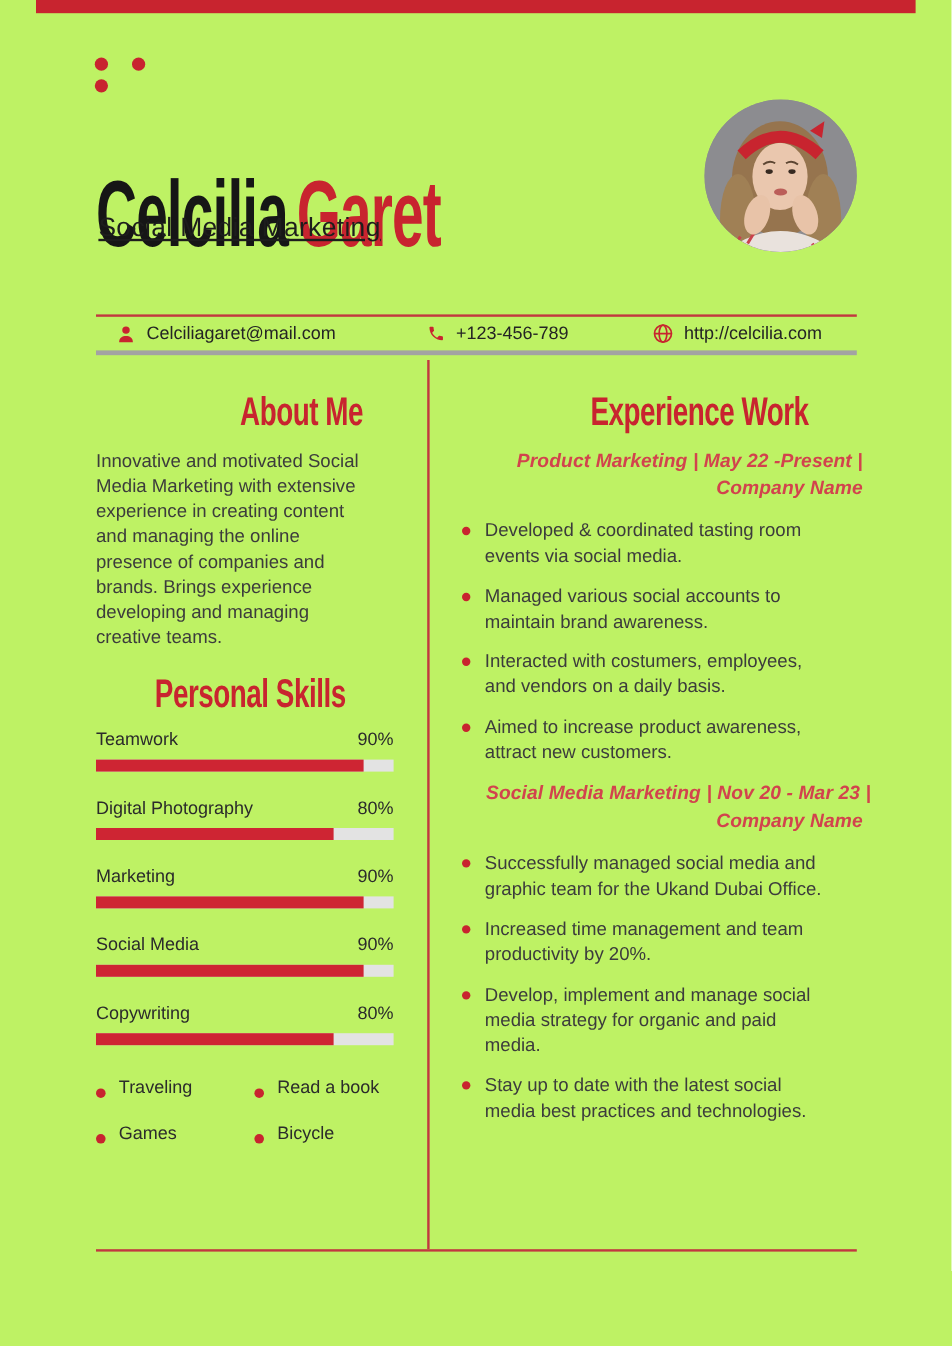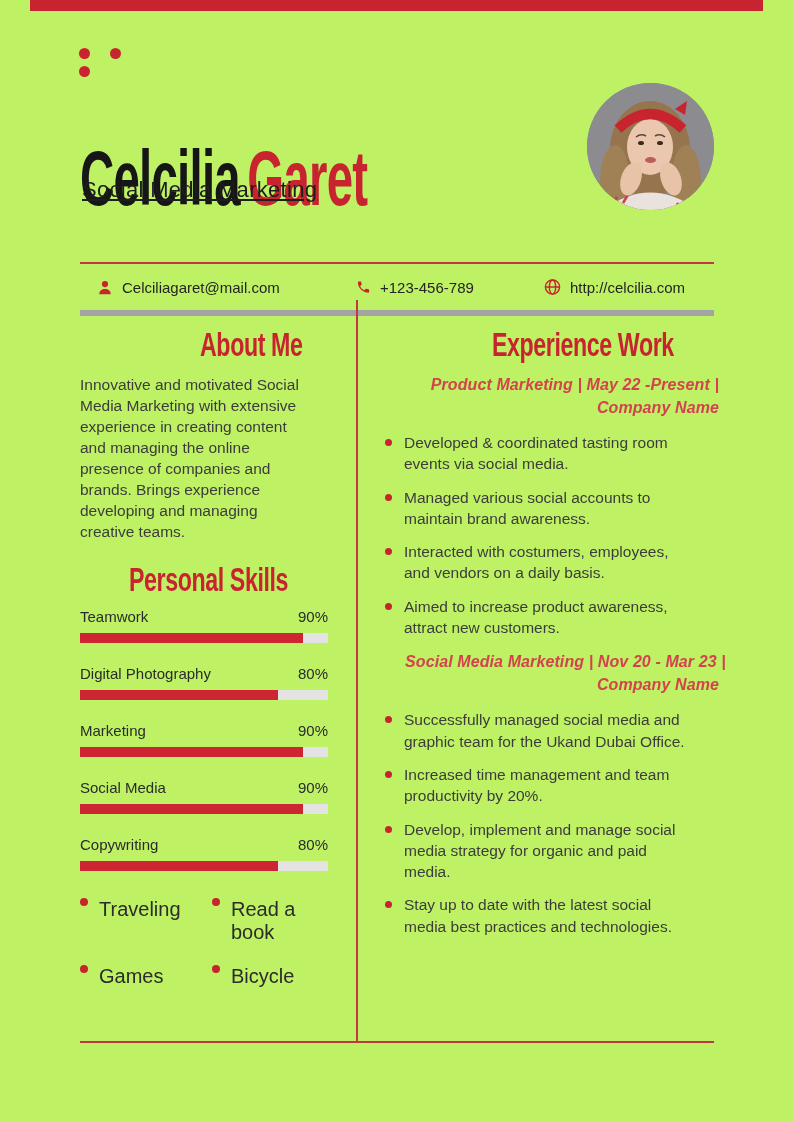--- a/index.html
+++ b/index.html
@@ -17,22 +17,22 @@
   .name{position:absolute;left:80px;top:96px;font-size:64px;line-height:64px;font-weight:bold;white-space:nowrap;color:#161616;}
   .name .cond{display:inline-block;transform:scale(0.74,1.22);transform-origin:0 0;letter-spacing:-1px;}
   .name .red{color:#c8242f;margin-left:10px;}
   .subtitle{position:absolute;left:82px;top:177px;font-size:22px;line-height:26px;color:#1d1d1d;letter-spacing:0.3px;text-decoration:underline;}
 
   
   .photo{position:absolute;left:587px;top:83px;width:127px;height:127px;border-radius:50%;overflow:hidden;background:#8c8c90;}
   .photo svg{display:block;}
 
   
-  .contact{position:absolute;left:80px;top:262px;width:634px;height:54px;box-sizing:border-box;
-           border-top:2px solid #c23840;border-bottom:6px solid #a3a3a3;}
+  .contact{position:absolute;left:80px;top:262px;width:634px;height:34px;box-sizing:border-box;
+           border-top:2px solid #c23840;border-bottom:4px solid #a3a3a3;}
   .citem{position:absolute;top:50%;transform:translateY(-50%);display:flex;align-items:center;gap:9px;
          font-size:15px;color:#242424;white-space:nowrap;}
   .citem svg{display:block;}
   .c1{left:17px;} .c2{left:276px;} .c3{left:464px;}
 
   
   .divider{position:absolute;left:356px;top:300px;width:2px;height:741px;background:#c23840;}
   .bottom-rule{position:absolute;left:80px;top:1041px;width:634px;height:2px;background:#c23840;}
 
   .col-left{position:absolute;left:80px;top:328px;width:248px;}
@@ -45,21 +45,21 @@
 
   .skills-heading{margin-top:21px;}
   .skills{margin-top:14px;}
   .skill{margin-bottom:20px;}
   .skill-head{display:flex;justify-content:space-between;align-items:center;font-size:15px;line-height:21px;color:#2b2b2b;}
   .track{margin-top:6px;height:10px;background:#e3e3e3;}
   .fill{height:10px;background:#ce2533;}
 
   .hobby-heading{margin-top:26px;}
   .hobby-grid{margin-top:27px;display:grid;grid-template-columns:132px 1fr;row-gap:21px;}
-  .hobby-item{display:flex;align-items:flex-start;gap:11px;font-size:20px;color:#2b2b2b;}
+  .hobby-item{display:flex;align-items:flex-end;gap:11px;font-size:15px;color:#2b2b2b;}
   .dot{width:8px;height:8px;border-radius:50%;background:#c8242f;flex:0 0 auto;}
 
   .job-title{margin-top:16px;font-size:16px;line-height:23px;font-style:italic;font-weight:bold;
              color:#d2434d;white-space:pre;letter-spacing:0.1px;text-align:right;}
   .job2-title{margin-top:10px;margin-left:20px;}
   ul.bullets{list-style:none;margin:13px 0 0 0;padding:0;}
   ul.bullets li{position:relative;padding-left:19px;margin-bottom:12px;font-size:15.5px;line-height:21.3px;color:#3c3c3c;}
   ul.bullets .dot{position:absolute;left:0;top:7px;width:7px;height:7px;}
   ul.bullets .btext{white-space:pre;display:block;}
 </style>

